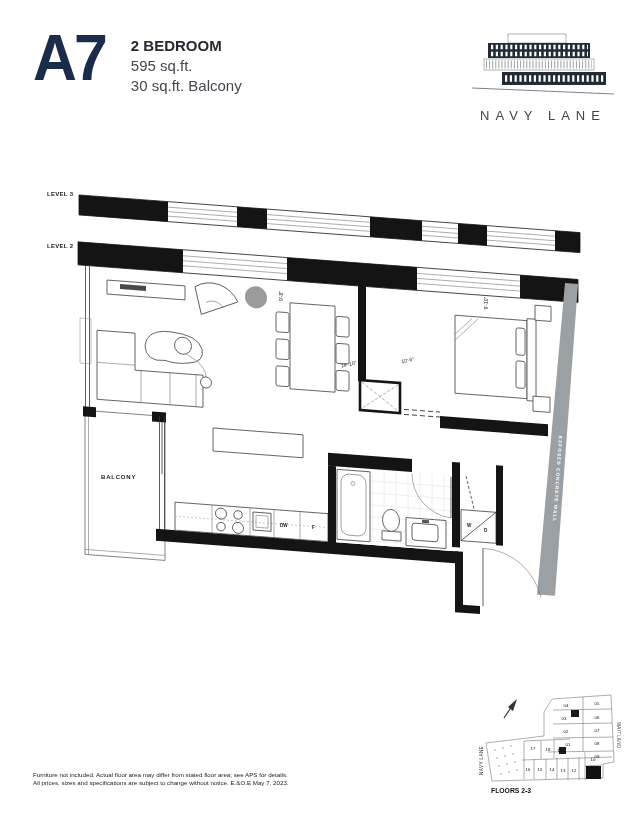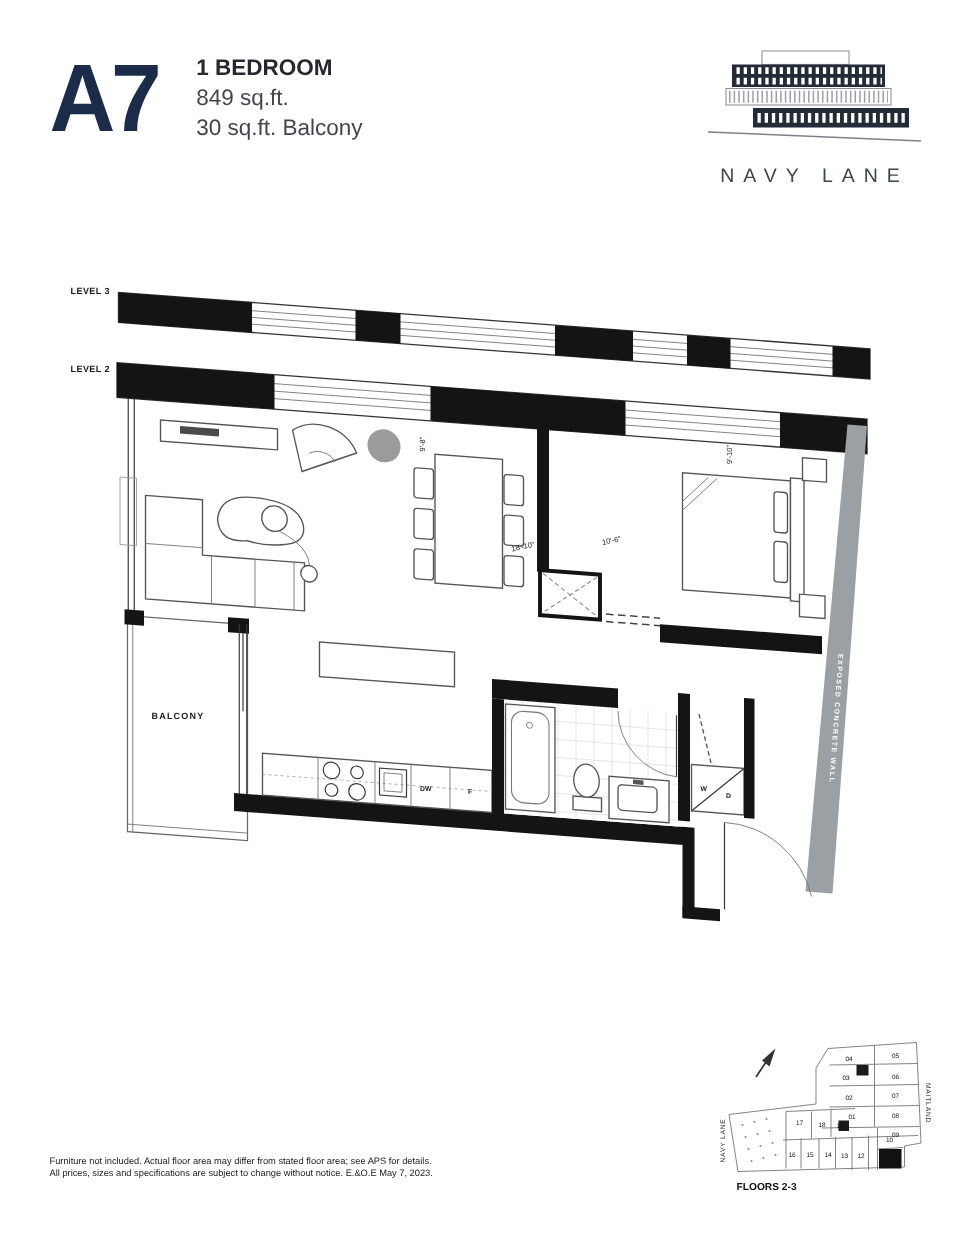--- a/index.html
+++ b/index.html
@@ -1,19 +1,19 @@
 <!DOCTYPE html>
 <html><head>
 <meta charset="utf-8">
 <style>
   html,body{margin:0;padding:0;background:#ffffff;}
   #page{position:relative;width:639px;height:827px;background:#fff;overflow:hidden;
         font-family:"Liberation Sans",sans-serif;}
   
-  #header{position:absolute;left:33px;top:28px;display:flex;align-items:flex-end;}
+  #header{position:absolute;left:33px;top:28px;display:flex;}
   #unit-code{font-size:64px;font-weight:700;color:#1b2b4a;line-height:0.95;
              letter-spacing:-3px;transform:scaleX(0.95);transform-origin:left top;}
   #unit-info{margin-left:22px;padding-top:8px;}
   #unit-type{font-size:15px;font-weight:700;color:#25282e;line-height:20px;}
   .unit-meta{font-size:15px;font-weight:400;color:#43474d;line-height:20px;}
   
   #logo{position:absolute;left:468px;top:32px;width:150px;text-align:center;}
   #brand-name{margin-top:4px;font-size:13px;letter-spacing:6px;color:#3e454f;font-weight:400;}
   
   #footer{position:absolute;left:33px;top:771px;color:#222;font-size:6.2px;line-height:8px;}
@@ -32,22 +32,22 @@
   .kp-line{stroke:#6a6a6a;stroke-width:0.55;fill:none;}
 </style>
 </head>
 <body>
 
 <div id="page">
 
   <div id="header">
     <div id="unit-code">A7</div>
     <div id="unit-info">
-      <div id="unit-type">1 BEDROOM</div>
-      <div class="unit-meta">849 sq.ft.</div>
+      <div id="unit-type">2 BEDROOM</div>
+      <div class="unit-meta">595 sq.ft.</div>
       <div class="unit-meta">30 sq.ft. Balcony</div>
     </div>
   </div>
 
   <div id="logo">
     <svg width="150" height="68" viewBox="0 0 150 68">
       <rect x="40" y="2" width="58" height="9" fill="none" stroke="#9aa0a6" stroke-width="0.8"></rect>
 
       <rect x="20" y="11" width="102" height="15" fill="#232b36"></rect>
       <line x1="23" y1="15" x2="120" y2="15" stroke="#fff" stroke-width="4.5" stroke-dasharray="2.2,2.6"></line>

